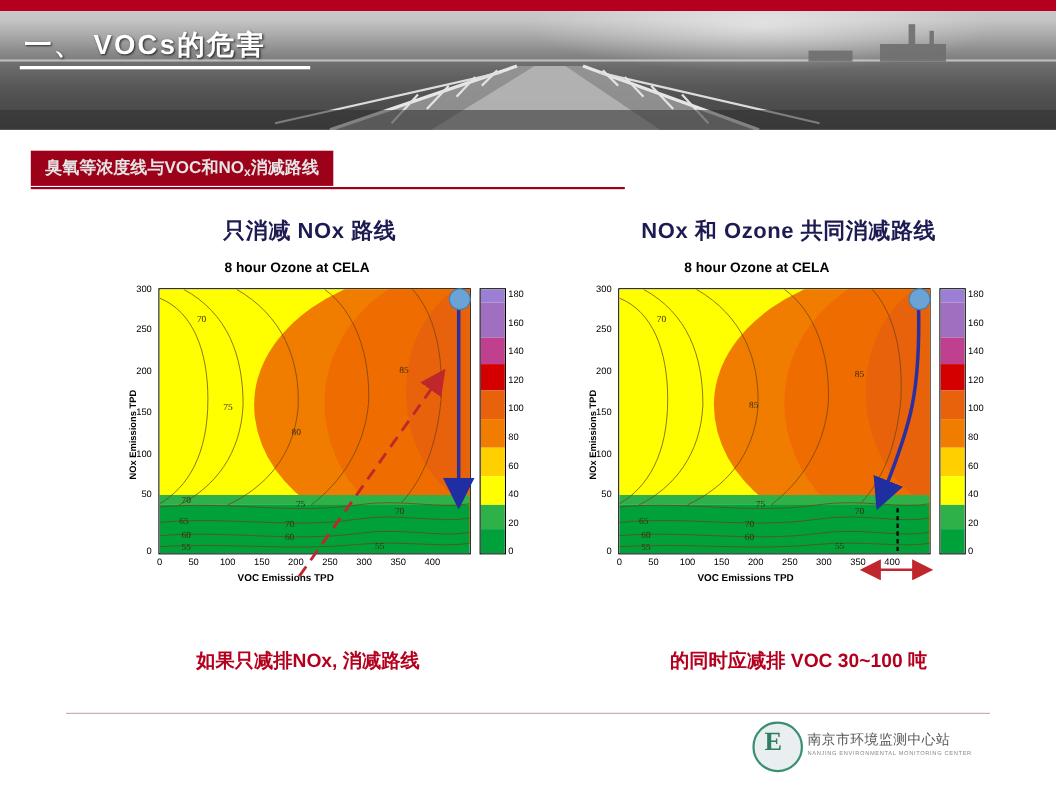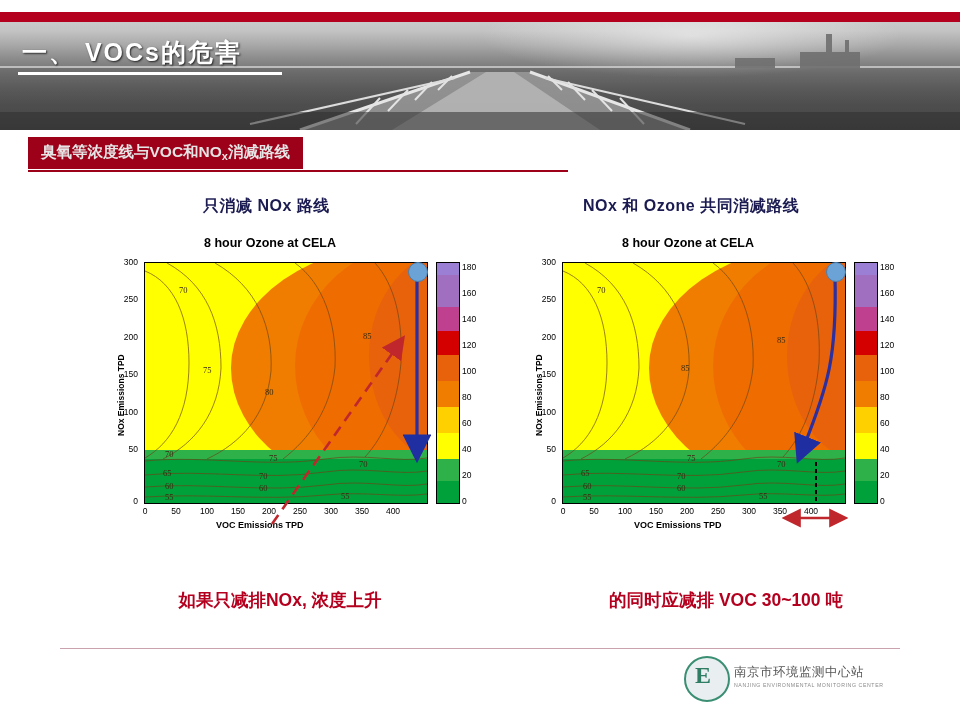--- a/index.html
+++ b/index.html
@@ -1,37 +1,37 @@
 <!DOCTYPE html>
 <html><head>
 <meta charset="utf-8">
 <style>
   html,body{margin:0;padding:0;}
   body{width:960px;height:720px;background:#fff;font-family:"Liberation Sans",sans-serif;overflow:hidden;position:relative;}
 
   
-  .banner{position:absolute;left:0;top:12px;width:960px;height:118px;overflow:hidden;background:#8d8d8d;}
+  .banner{position:absolute;left:0;top:0;width:960px;height:118px;overflow:hidden;background:#8d8d8d;}
   .banner-photo{position:absolute;left:0;top:0;width:960px;height:118px;
      background:
        radial-gradient(ellipse 300px 60px at 72% 20%, rgba(255,255,255,.55), rgba(255,255,255,0) 70%),
        linear-gradient(to bottom,#cfcfcf 0%,#c3c3c3 16%,#a8a8a8 28%,#8f8f8f 38%,#6f6f6f 52%,#585858 66%,#4a4a4a 78%,#3c3c3c 100%);}
   .pier{position:absolute;left:0;top:0;width:960px;height:118px;}
   .red-bar{position:absolute;left:0;top:0;width:960px;height:10px;background:#b4001e;}
   .banner-title{position:absolute;left:22px;top:24px;color:#fff;font-size:25px;font-weight:bold;letter-spacing:2px;text-shadow:1px 1px 2px rgba(0,0,0,.75);}
   .title-underline{position:absolute;left:18px;top:60px;width:264px;height:3px;background:#fff;}
 
   
   .sec-wrap{position:absolute;left:28px;top:137px;}
   .sec-label{display:inline-block;background:#9d0019;color:#e5e5e5;font-size:15.5px;font-weight:bold;
      padding:5px 13px 6px 13px;position:relative;z-index:2;}
   .sec-label .sub{font-size:11px;vertical-align:-3px;}
   .sec-line{position:absolute;left:28px;top:170px;width:540px;height:2px;background:#9d0019;}
 
   
-  .panel-head{position:absolute;color:#1b1b52;font-size:16px;font-weight:bold;letter-spacing:.5px;}
+  .panel-head{position:absolute;color:#1b1b52;font-size:20px;font-weight:bold;letter-spacing:.5px;}
   #head-left{left:203px;top:196px;}
   #head-right{left:583px;top:196px;}
 
   
   .fig{position:absolute;width:360px;height:300px;}
   #fig-left{left:110px;top:236px;}
   #fig-right{left:528px;top:236px;}
 
   .fig-title{position:absolute;left:0;top:0;width:320px;text-align:center;font-size:12.5px;font-weight:bold;color:#000;}
   
@@ -337,21 +337,21 @@
       </marker>
     </defs>
     <path d="M307,40 C309,120 300,150 276,210" stroke="#2b2fa0" stroke-width="3.2" fill="none" marker-end="url(#bluearrowR)"></path>
     <line x1="288" y1="226" x2="288" y2="268" stroke="#000" stroke-width="2" stroke-dasharray="4,3"></line>
     <line x1="268" y1="282" x2="306" y2="282" stroke="#c0272d" stroke-width="2.4" marker-start="url(#redarrowR1)" marker-end="url(#redarrowR2)"></line>
   </svg>
   <div class="dot" style="left:298px;top:26px;"></div>
 </div>
 
 <div class="caption" id="cap-left">
-  <div><span>如果只减排</span><span>NOx</span><span>, 浓度上升</span></div>
+  <div><span>如果只减排</span><span>NOx</span><span>, 消减路线</span></div>
 </div>
 
 <div class="caption" id="cap-right">
   <div>的同时应减排 VOC 30~100 吨</div>
 </div>
 
 <div class="bottom-line"></div>
 
 <div class="logo">
   <div class="logo-badge"></div>

